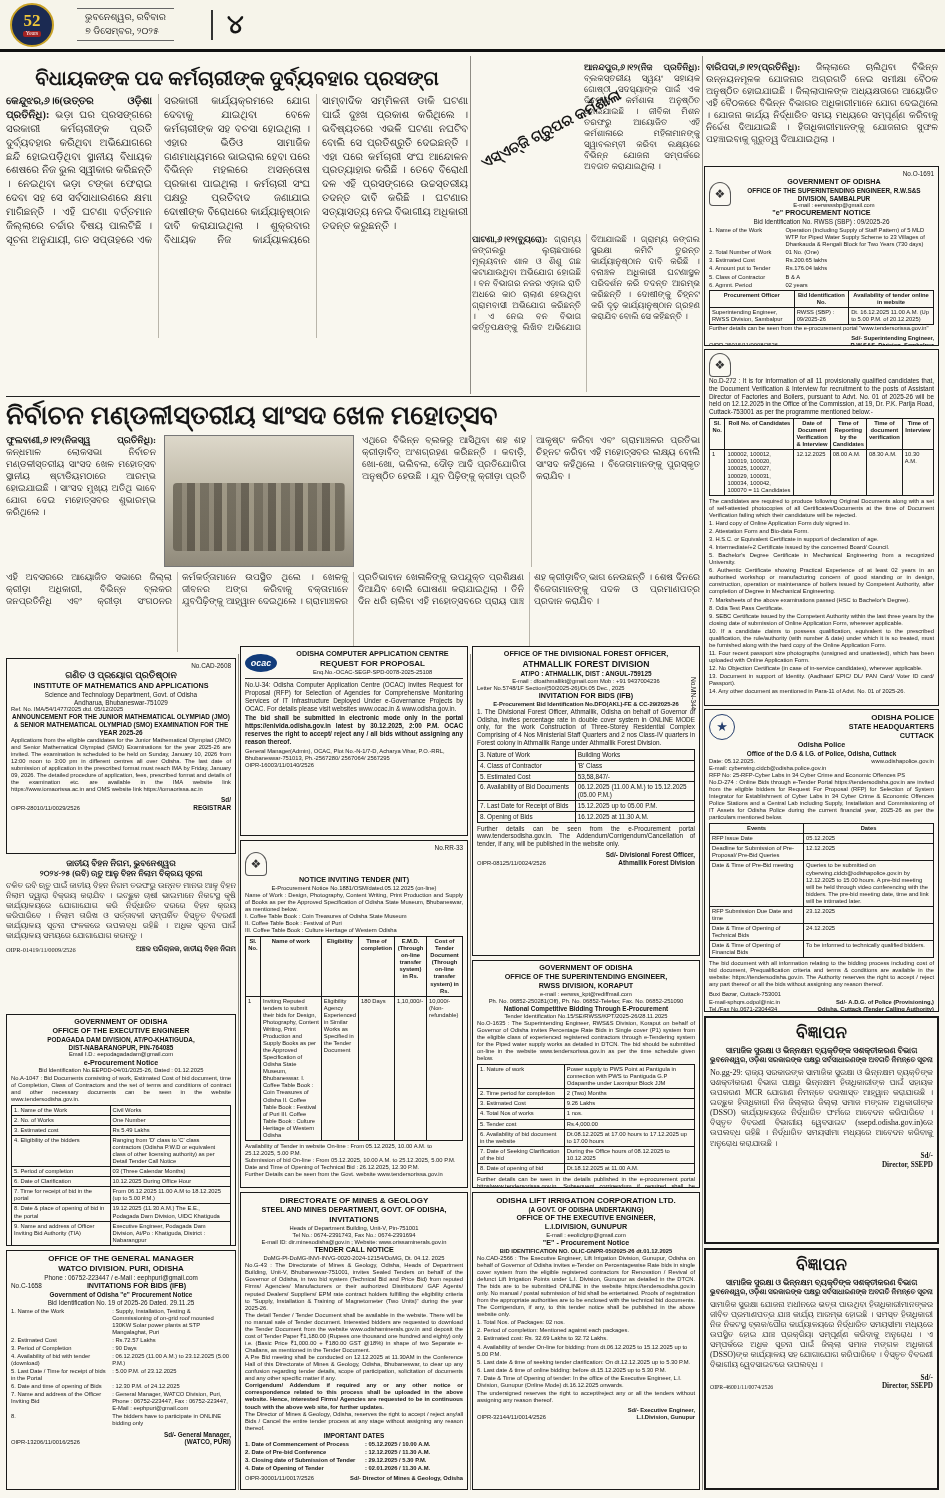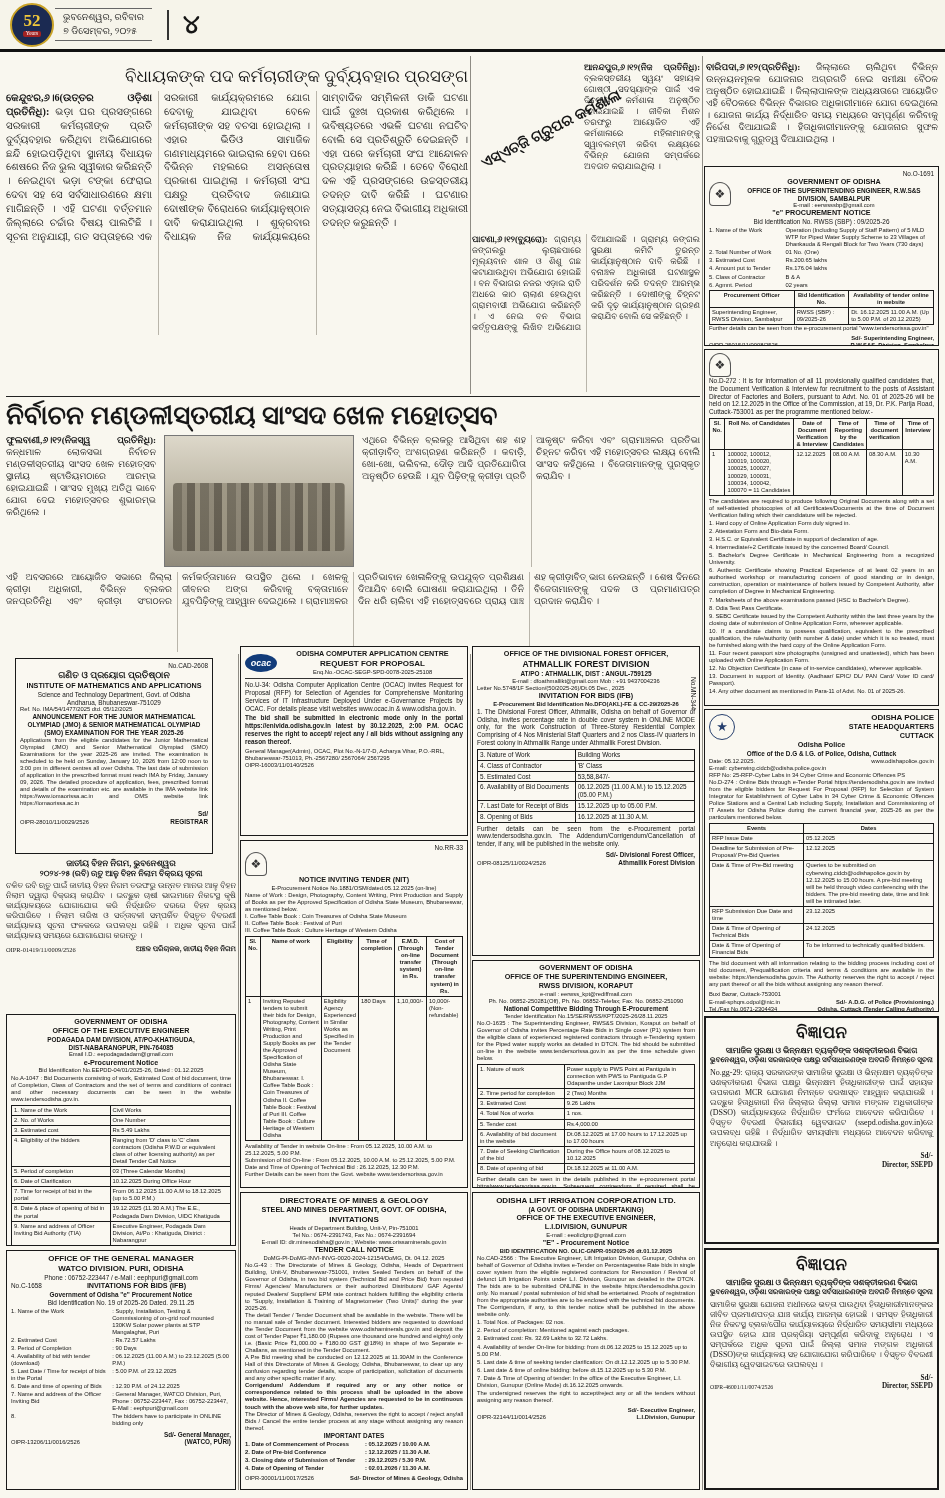--- a/index.html
+++ b/index.html
@@ -16,29 +16,29 @@
 .t85{font-size:8.6px;line-height:1.28}
 .t9{font-size:9.2px;line-height:1.3}
 .vr{position:absolute;width:1px;background:#8f8c84}
 table.nt{width:100%;border-collapse:collapse}
 .nt th,.nt td{border:1px solid #1a1a1a;padding:1px 2px;vertical-align:top;text-align:left}
 .nt th{font-weight:bold;text-align:center}
 .kvr{display:flex;margin:1px 0}
 .kl{flex:0 0 46%;padding-right:3px}
 .kd{flex:1}
 .foot{display:flex;justify-content:space-between;align-items:flex-end;margin-top:3px}
-.masthead{position:absolute;left:0;top:0;width:945px;height:52px;border-bottom:3px solid #111;display:flex;align-items:center;padding:3px 10px;gap:1px;background:#f6f4ea}
+.masthead{position:absolute;left:0;top:0;width:945px;height:52px;border-bottom:3px solid #111;display:flex;align-items:center;padding:3px 10px;gap:23px;background:#f6f4ea}
 .logo{width:44px;height:44px;border-radius:50%;background:#1b2a52;border:2px solid #c9a227;color:#f0c83c;display:flex;flex-direction:column;align-items:center;justify-content:center;line-height:1;flex:0 0 auto}
 .logo .yr{font-size:17px;font-weight:bold}
 .logo .rb{font-size:5.5px;background:#a22222;color:#fff;padding:0 3px;border-radius:2px;margin-top:2px}
 .mh-date{font-size:9.5px;line-height:1.4;border-top:1px solid #666;border-bottom:1px solid #666;padding:2px 8px}
 .mh-title{margin-left:auto;font-size:30px;font-weight:bold;letter-spacing:1px}
 .mh-page{font-size:26px;font-weight:bold;border-left:2px solid #333;padding-left:14px;margin-left:14px;margin-right:6px}
 .lead-head{font-size:35px;font-weight:bold;text-align:center;line-height:1.12}
-.lead-sub{font-size:17px;font-weight:normal;text-align:right;margin:5px 0 4px}
+.lead-sub{font-size:20px;font-weight:bold;text-align:center;margin:5px 0 4px}
 .lead-body{column-count:3;column-gap:12px;column-rule:1px solid #b9b5aa;font-size:10.2px;line-height:1.36;text-align:justify;height:244px;overflow:hidden}
 .shg-rot{position:absolute;left:4px;top:96px;width:160px;transform:rotate(-27deg);transform-origin:left top;font-size:15px;font-weight:bold;text-align:center}
 .forest-head{font-size:20px;font-weight:bold;line-height:1.18}
 .sports-head{font-size:26px;font-weight:bold;line-height:1.12;margin-bottom:5px}
 .photo{background:linear-gradient(180deg,#ddd8ca 0%,#c0baa9 40%,#908a7b 100%);border:1px solid #777;position:relative;overflow:hidden}
 .crowd{position:absolute;left:4%;right:4%;bottom:12%;height:52%;background:repeating-linear-gradient(90deg,#645e50 0 9px,#857e6e 9px 14px,#544e42 14px 22px,#97907d 22px 27px);border-radius:4px;opacity:.8}
 .emb{width:22px;height:24px;border:1px solid #555;border-radius:50% 50% 4px 4px;display:flex;align-items:center;justify-content:center;font-size:12px;color:#333;flex:0 0 auto}
 .ocac-logo{background:#123c7a;color:#fff;border-radius:50%;width:32px;height:18px;display:flex;align-items:center;justify-content:center;font-size:9px;font-weight:bold;font-style:italic;flex:0 0 auto}
 .pol-logo{width:26px;height:26px;border-radius:50%;border:1.5px solid #27406e;color:#27406e;display:flex;align-items:center;justify-content:center;font-size:13px;flex:0 0 auto}
 .vlabel{position:absolute;right:2px;top:30px;writing-mode:vertical-rl;font-size:6.5px}
@@ -218,21 +218,21 @@
       </div>
       <div class="j t9" style="flex:1;height:132px;column-count:2;column-gap:10px;column-rule:1px solid #b9b5aa;overflow:hidden">
         <span>ଏଥିରେ ବିଭିନ୍ନ ବ୍ଲକରୁ ଆସିଥିବା ଶହ ଶହ କ୍ରୀଡ଼ାବିତ୍ ଅଂଶଗ୍ରହଣ କରିଛନ୍ତି । କବାଡ଼ି, ଖୋ-ଖୋ, ଭଲିବଲ, ଦୌଡ଼ ଆଦି ପ୍ରତିଯୋଗିତା ଅନୁଷ୍ଠିତ ହେଉଛି । ଯୁବ ପିଢ଼ିଙ୍କୁ କ୍ରୀଡ଼ା ପ୍ରତି ଆକୃଷ୍ଟ କରିବା ଏବଂ ଗ୍ରାମାଞ୍ଚଳର ପ୍ରତିଭା ଚିହ୍ନଟ କରିବା ଏହି ମହୋତ୍ସବର ଲକ୍ଷ୍ୟ ବୋଲି ସାଂସଦ କହିଥିଲେ । ବିଜେତାମାନଙ୍କୁ ପୁରସ୍କୃତ କରାଯିବ ।</span>
       </div>
     </div>
     <div class="j t9" style="margin-top:5px;height:92px;column-count:4;column-gap:10px;column-rule:1px solid #b9b5aa;overflow:hidden">
       <span>ଏହି ଅବସରରେ ଆୟୋଜିତ ସଭାରେ ଜିଲ୍ଲା କ୍ରୀଡ଼ା ଅଧିକାରୀ, ବିଭିନ୍ନ ବ୍ଲକର ଜନପ୍ରତିନିଧି ଏବଂ କ୍ରୀଡ଼ା ସଂଗଠନର କର୍ମକର୍ତ୍ତାମାନେ ଉପସ୍ଥିତ ଥିଲେ । ଖେଳକୁ ଜୀବନର ଅଙ୍ଗ କରିବାକୁ ବକ୍ତାମାନେ ଯୁବପିଢ଼ିଙ୍କୁ ଆହ୍ୱାନ ଦେଇଥିଲେ । ଗ୍ରାମାଞ୍ଚଳର ପ୍ରତିଭାବାନ ଖେଳାଳିଙ୍କୁ ଉପଯୁକ୍ତ ପ୍ରଶିକ୍ଷଣ ଦିଆଯିବ ବୋଲି ଘୋଷଣା କରାଯାଇଥିଲା । ତିନି ଦିନ ଧରି ଚାଲିବା ଏହି ମହୋତ୍ସବରେ ପ୍ରାୟ ପାଞ୍ଚ ଶହ କ୍ରୀଡ଼ାବିତ୍ ଭାଗ ନେଉଛନ୍ତି । ଶେଷ ଦିନରେ ବିଜେତାମାନଙ୍କୁ ପଦକ ଓ ପ୍ରମାଣପତ୍ର ପ୍ରଦାନ କରାଯିବ ।</span>
     </div>
   </div>
 
-  <div class="abs box sans" style="left:15px;top:658px;width:198px;height:196px">
+  <div class="abs box sans" style="left:6px;top:658px;width:230px;height:196px">
     <div class="r t6">No.CAD-2608</div>
     <div class="c b t9">ଗଣିତ ଓ ପ୍ରୟୋଗ ପ୍ରତିଷ୍ଠାନ</div>
     <div class="c b t7">INSTITUTE OF MATHEMATICS AND APPLICATIONS</div>
     <div class="c t6">Science and Technology Department, Govt. of Odisha</div>
     <div class="c t6">Andharua, Bhubaneswar-751029</div>
     <div class="t5">Ref. No. IMA/54/1477/2025 dtd. 05/12/2025</div>
     <div class="c b t6">ANNOUNCEMENT FOR THE JUNIOR MATHEMATICAL OLYMPIAD (JMO) &amp; SENIOR MATHEMATICAL OLYMPIAD (SMO) EXAMINATION FOR THE YEAR 2025-26</div>
     <div class="j t5">Applications from the eligible candidates for the Junior Mathematical Olympiad (JMO) and Senior Mathematical Olympiad (SMO) Examinations for the year 2025-26 are invited. The examination is scheduled to be held on Sunday, January 10, 2026 from 12:00 noon to 3:00 pm in different centres all over Odisha. The last date of submission of application in the prescribed format must reach IMA by Friday, January 09, 2026. The detailed procedure of application, fees, prescribed format and details of the examination etc. are available in the IMA website link https://www.iomaorissa.ac.in and OMS website link https://iomaorissa.ac.in</div>
     <div class="foot">
       <div class="t5">OIPR-28010/11/0029/2526</div>

